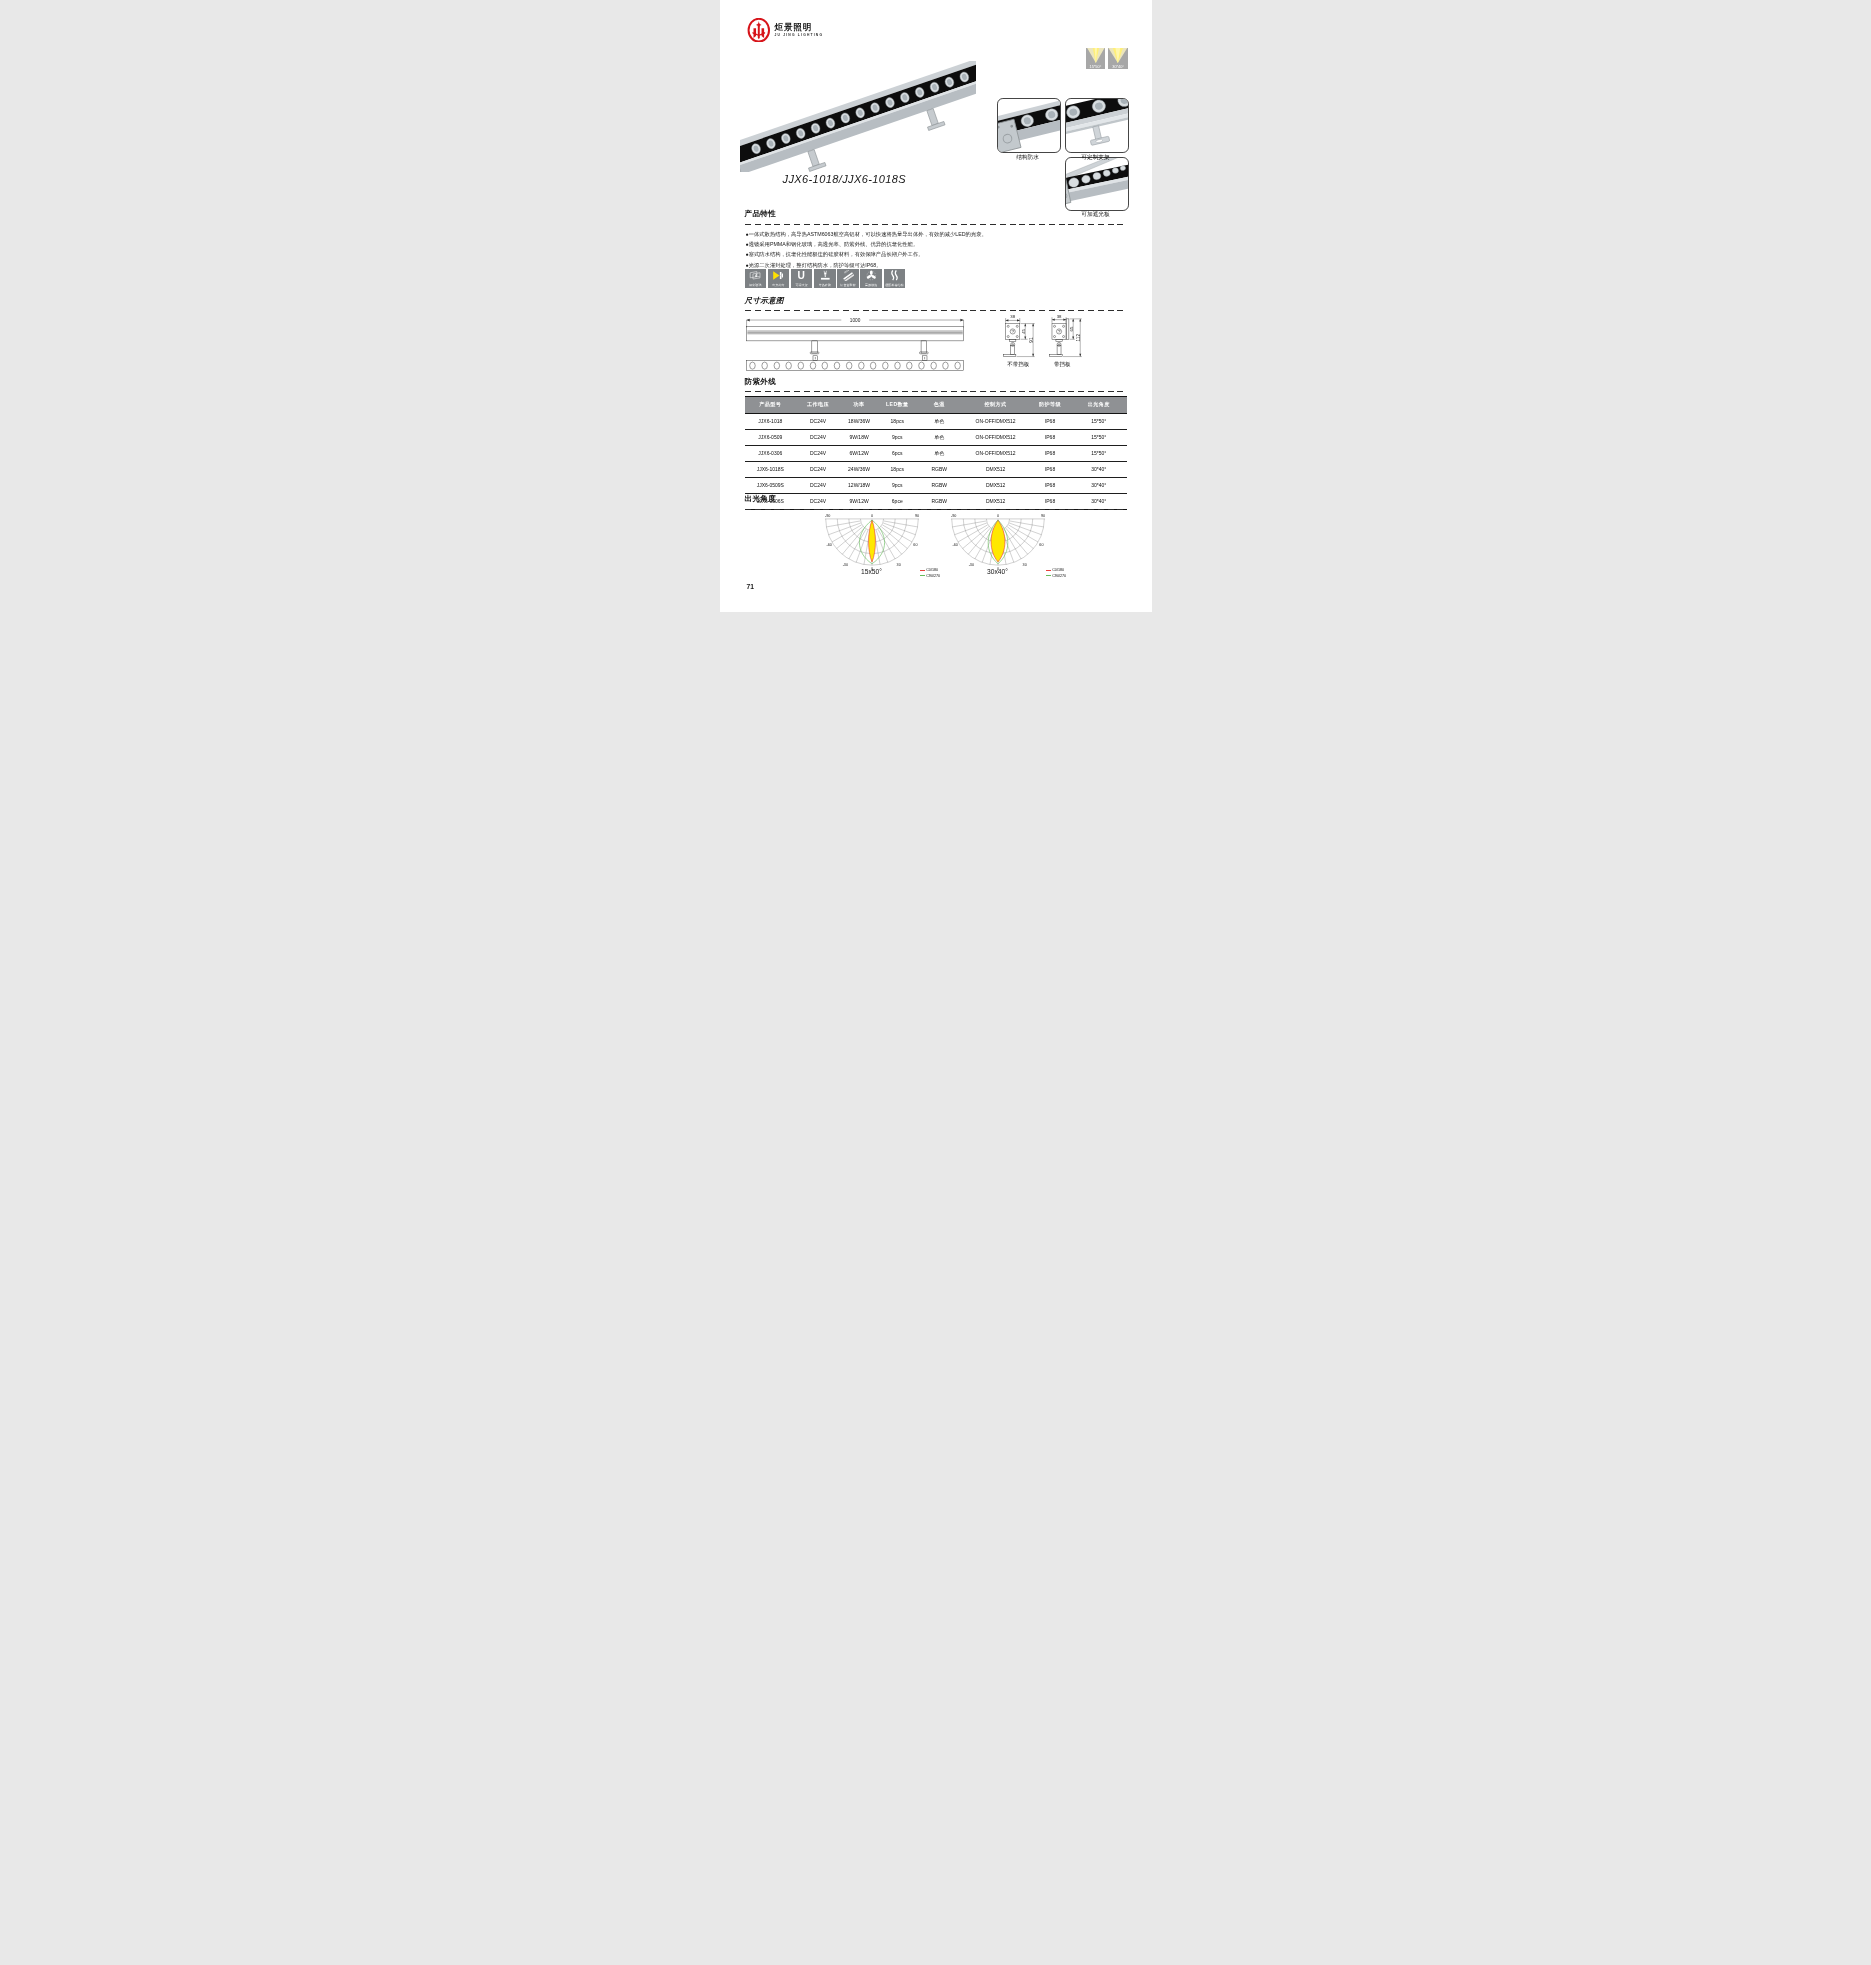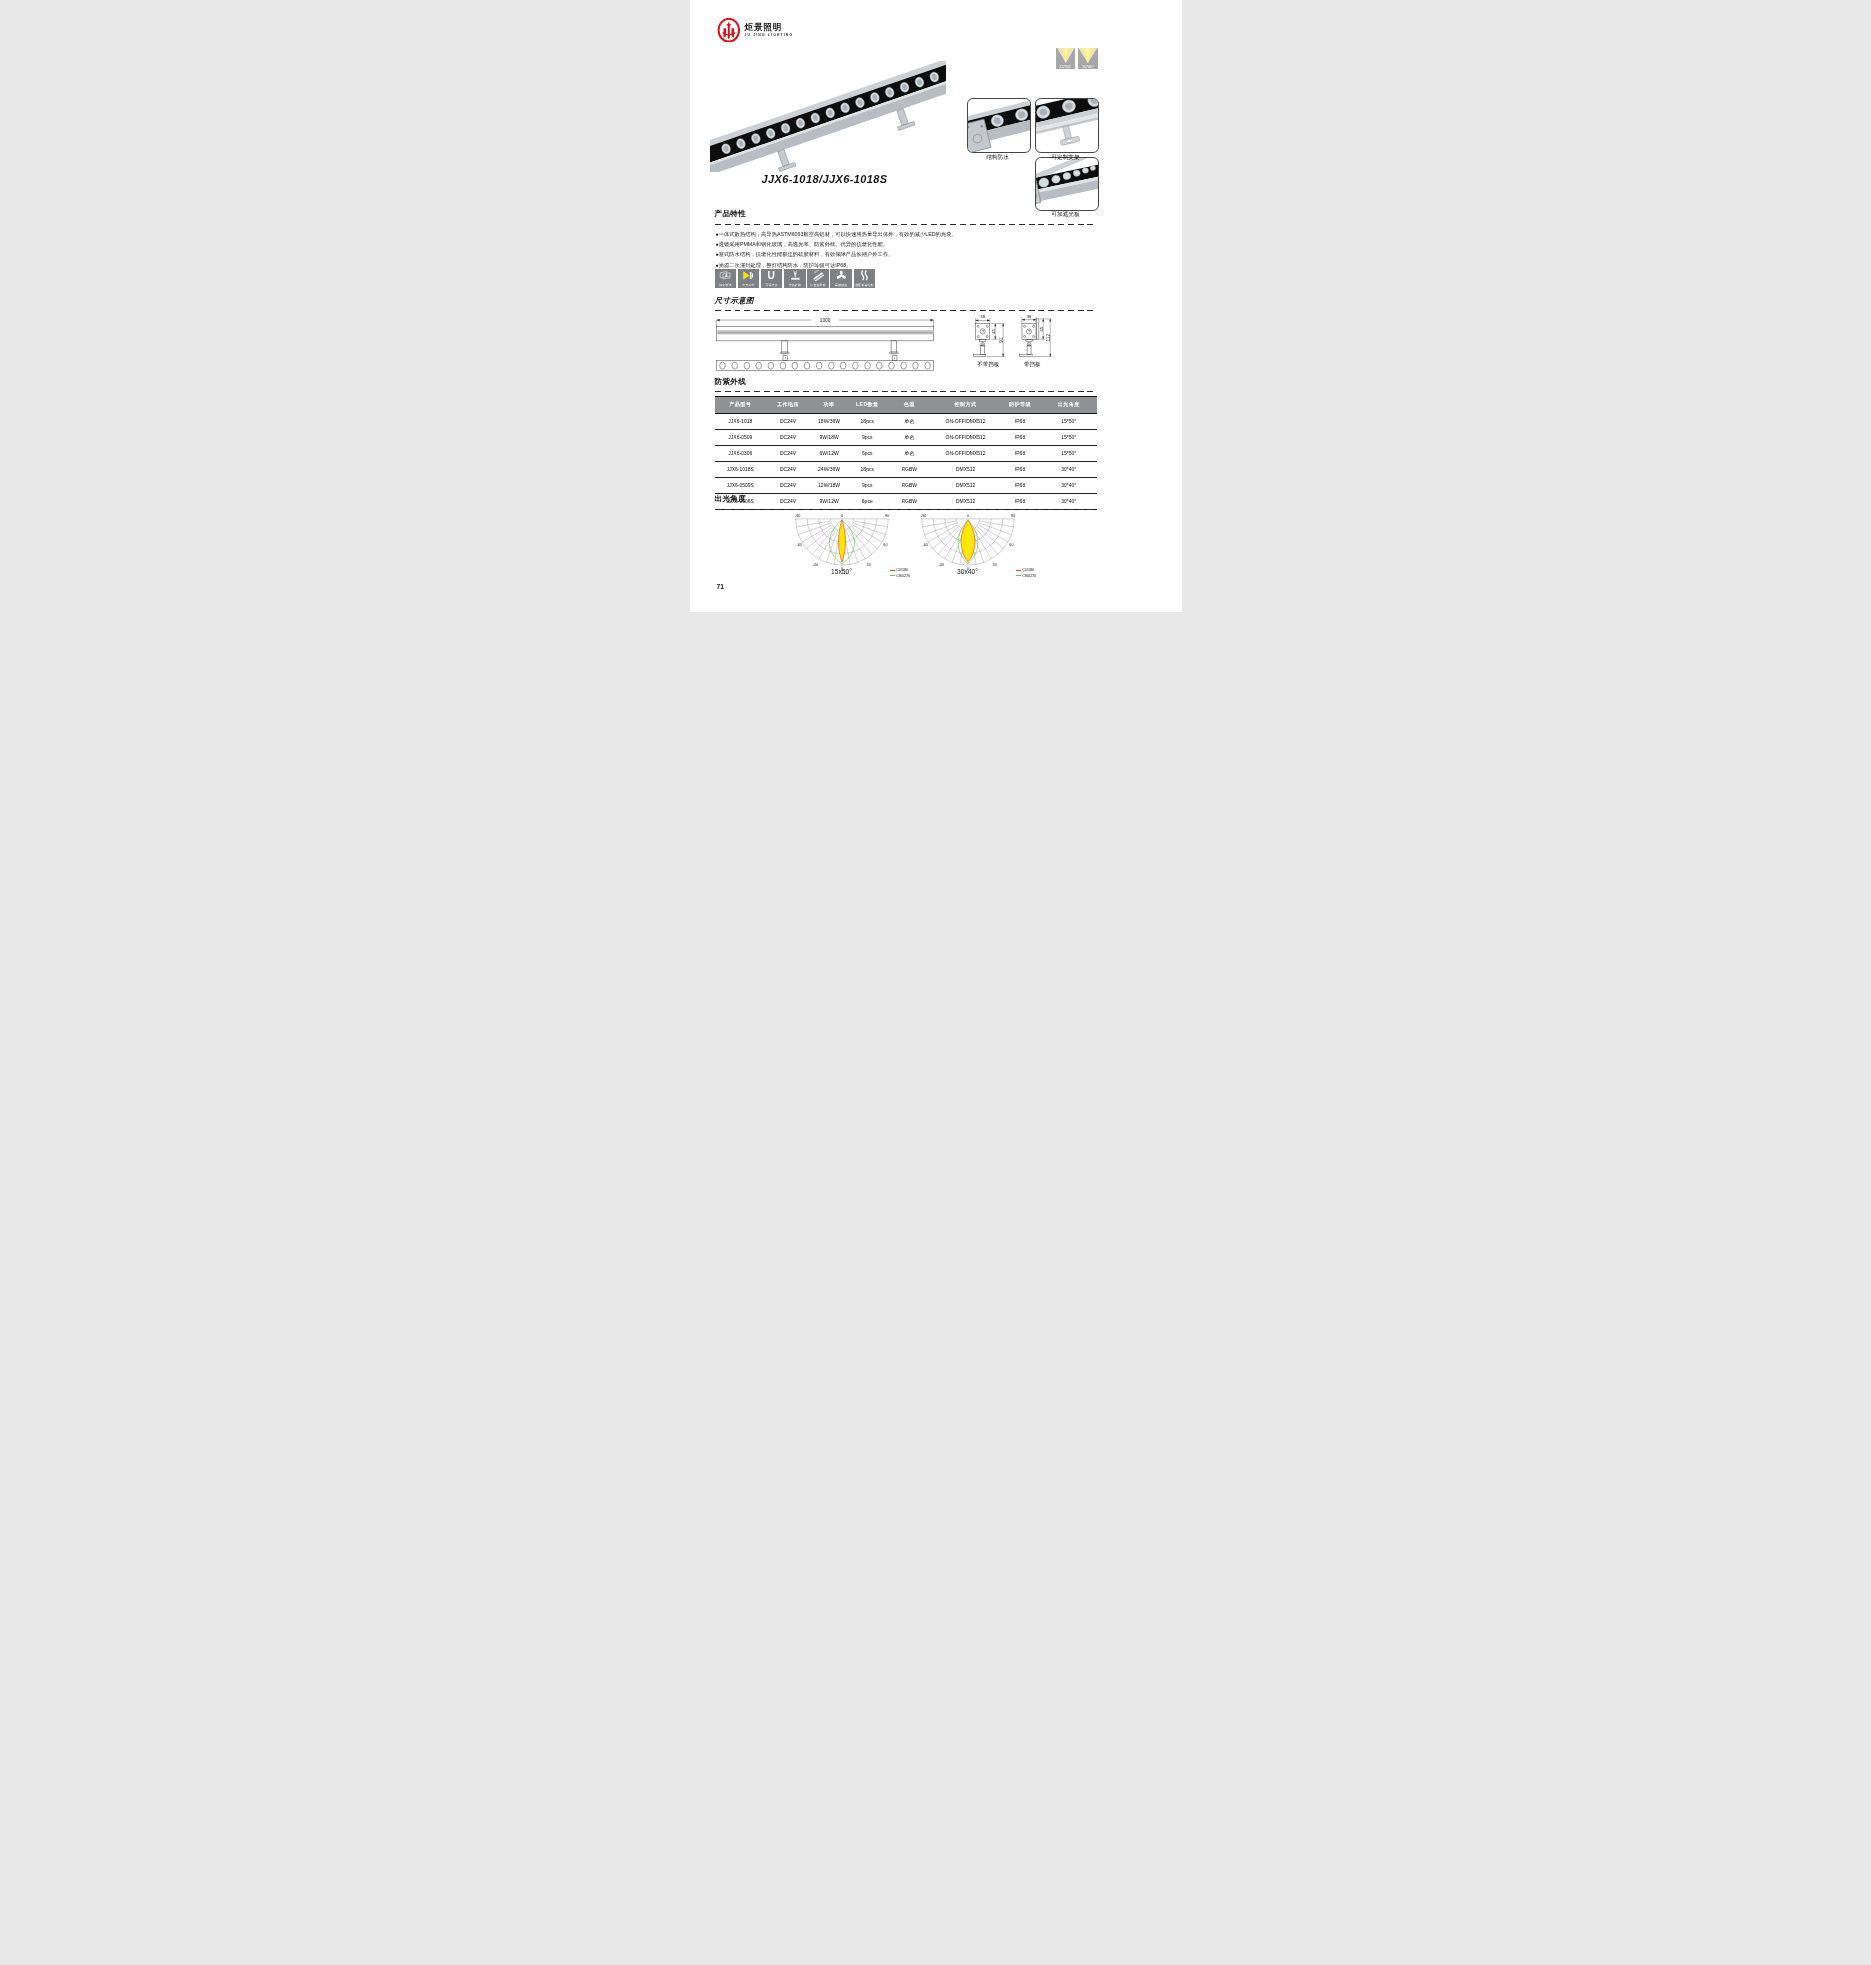--- a/index.html
+++ b/index.html
@@ -1,37 +1,37 @@
 <!DOCTYPE html>
 <html style="font-size:6.3px"><head>
 <meta charset="utf-8">
 <style>
   html,body{margin:0;padding:0;background:#e8e8e8;}
-  .page{position:relative;width:492px;height:612px;margin:0 auto;background:#ffffff;
+  .page{position:relative;width:432px;height:612px;margin:0 auto;background:#ffffff;
         font-family:"Liberation Sans",sans-serif;color:#111;overflow:hidden;}
   
   .logo{position:absolute;left:27.5px;top:18px;display:flex;align-items:center;gap:3.9px;}
   .logo-text .cn{font-size:8.6px;font-weight:800;letter-spacing:0.8px;color:#1a1a1a;line-height:1.05;}
   .logo-text .en{font-size:3.3px;font-weight:700;letter-spacing:1.2px;color:#2a2a2a;margin-top:0.8px;}
   
   .badges{position:absolute;left:366px;top:48px;display:flex;gap:3.1px;}
   .badge{width:19.7px;height:21px;background:#a7a7a7;position:relative;}
   .badge svg{display:block;}
   .badge .blabel{position:absolute;left:0;right:0;bottom:0.4px;text-align:center;color:#fff;font-size:3.9px;}
   
   .hero{position:absolute;left:20.4px;top:61px;width:236px;height:111px;overflow:hidden;}
   
   .thumb{position:absolute;border:1.2px solid #454545;border-radius:5.9px;overflow:hidden;background:#fff;}
   .t1{left:277px;top:98px;width:62px;height:53px;}
   .t2{left:345px;top:98px;width:62px;height:53px;}
   .t3{left:345px;top:157px;width:62px;height:52px;}
   .tcap{position:absolute;width:64px;text-align:center;font-size:5.7px;color:#111;}
   .c1{left:276px;top:154px;}.c2{left:344px;top:154px;}.c3{left:344px;top:211px;}
   
-  .ptitle{position:absolute;left:72px;top:173px;font-size:11px;font-weight:700;font-style:italic;letter-spacing:0.4px;color:#151515;}
+  .ptitle{position:absolute;left:63px;top:173px;font-size:11px;font-weight:400;font-style:italic;letter-spacing:0.4px;color:#151515;}
   
   .sech{position:absolute;left:25px;font-size:7.5px;font-weight:800;color:#0f0f0f;letter-spacing:0.4px;}
   .dash{position:absolute;left:25px;width:382px;height:1.3px;
         background:repeating-linear-gradient(90deg,#2d2d2d 0 5.9px,transparent 5.9px 9.8px);}
   
   .features{position:absolute;left:26px;top:229px;width:366px;font-size:5.3px;line-height:1.93;color:#1a1a1a;}
   
   .tiles{position:absolute;left:25px;top:269px;display:flex;gap:1.6px;}
   .tile{width:21.6px;height:19px;background:#7d8184;position:relative;display:flex;flex-direction:column;align-items:center;justify-content:flex-start;}
   .tile svg{margin-top:1.2px;}

